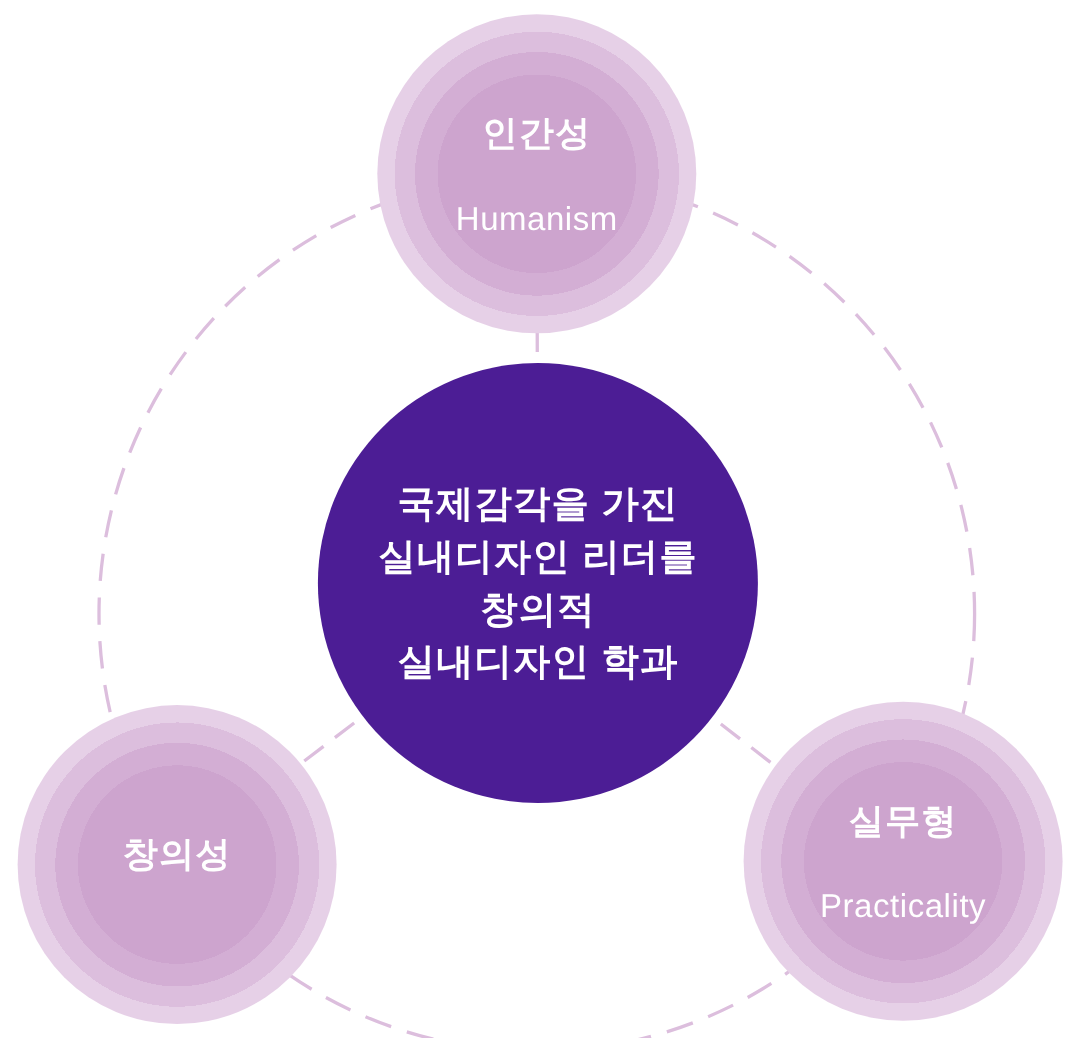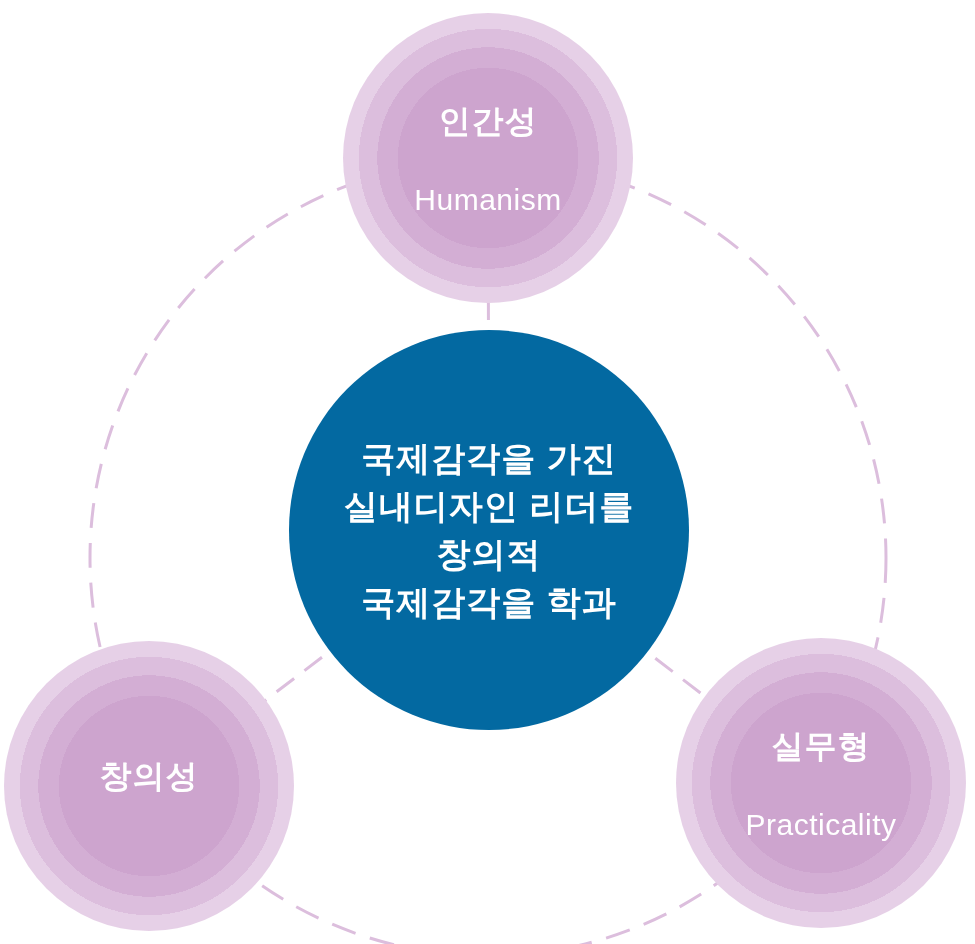--- a/index.html
+++ b/index.html
@@ -38,21 +38,21 @@
       #d3aed4 44% 54%,
       #dcbedd 54% 63%,
       #e6d0e7 63% 72%,
       #eedfef 72% 80%,
       #f6ecf6 80% 88%,
       #fbf6fb 88% 94%,
       rgba(255,255,255,0) 100%);
     gap: 21px;
   }
   .node--top { left: 343px; top: 13px; }
-  .node--bottom-left { left: 4px; top: 641px; }
+  .node--bottom-left { left: 16px; top: 641px; }
   .node--bottom-right { left: 676px; top: 638px; }
   .node-ko {
     font-size: 32px;
     font-weight: bold;
     color: #ffffff;
     letter-spacing: 1px;
     margin-bottom: 18px;
   }
   .node-en {
     font-size: 30px;
@@ -61,21 +61,21 @@
     letter-spacing: 0.5px;
   }
   
   .center-circle {
     position: absolute;
     left: 289px;
     top: 330px;
     width: 400px;
     height: 400px;
     border-radius: 50%;
-    background: #0369a1;
+    background: #4c1d95;
     display: flex;
     flex-direction: column;
     align-items: center;
     justify-content: center;
     text-align: center;
   }
   .center-line {
     font-size: 34px;
     font-weight: bold;
     color: #ffffff;
@@ -93,21 +93,21 @@
     <circle cx="488" cy="558" r="398" fill="none" stroke-width="3" stroke-dasharray="25 15" stroke="#dcbedd"></circle>
     <line x1="489" y1="530" x2="488" y2="158" stroke-width="3" stroke-dasharray="22 13" stroke="#dcbedd"></line>
     <line x1="489" y1="530" x2="153" y2="786" stroke-width="3" stroke-dasharray="22 13" stroke="#dcbedd"></line>
     <line x1="489" y1="530" x2="821" y2="786" stroke-width="3" stroke-dasharray="22 13" stroke="#dcbedd"></line>
   </svg>
 
   <div class="center-circle">
     <div class="center-line">국제감각을 가진</div>
     <div class="center-line">실내디자인 리더를</div>
     <div class="center-line">창의적</div>
-    <div class="center-line">국제감각을 학과</div>
+    <div class="center-line">실내디자인 학과</div>
   </div>
 
   <div class="node node--top">
     <div class="node-ko">인간성</div>
     <div class="node-en">Humanism</div>
   </div>
 
   <div class="node node--bottom-left">
     <div class="node-ko">창의성</div>
   </div>

